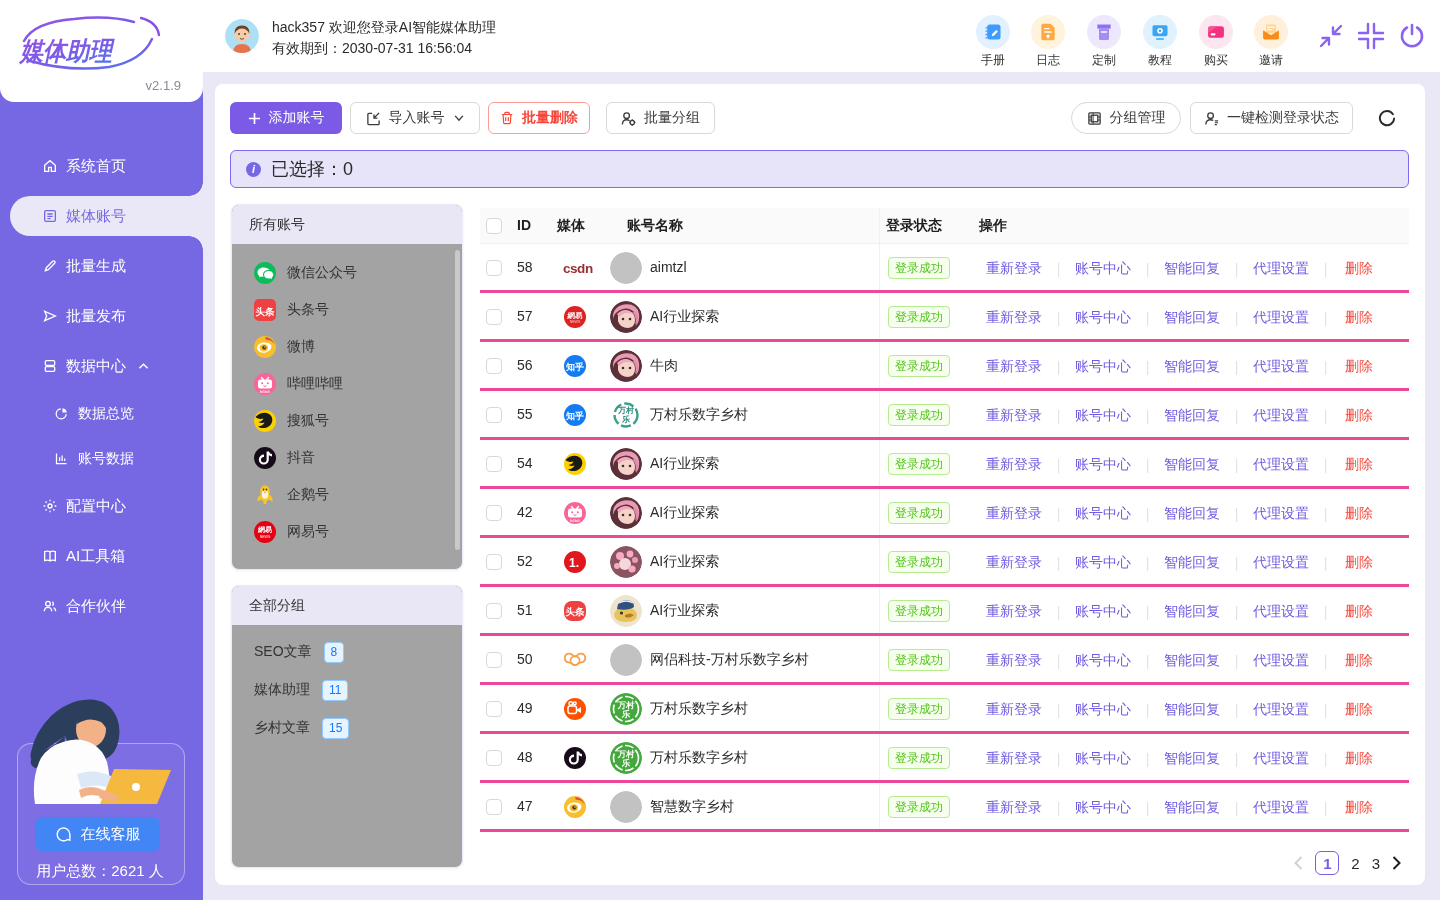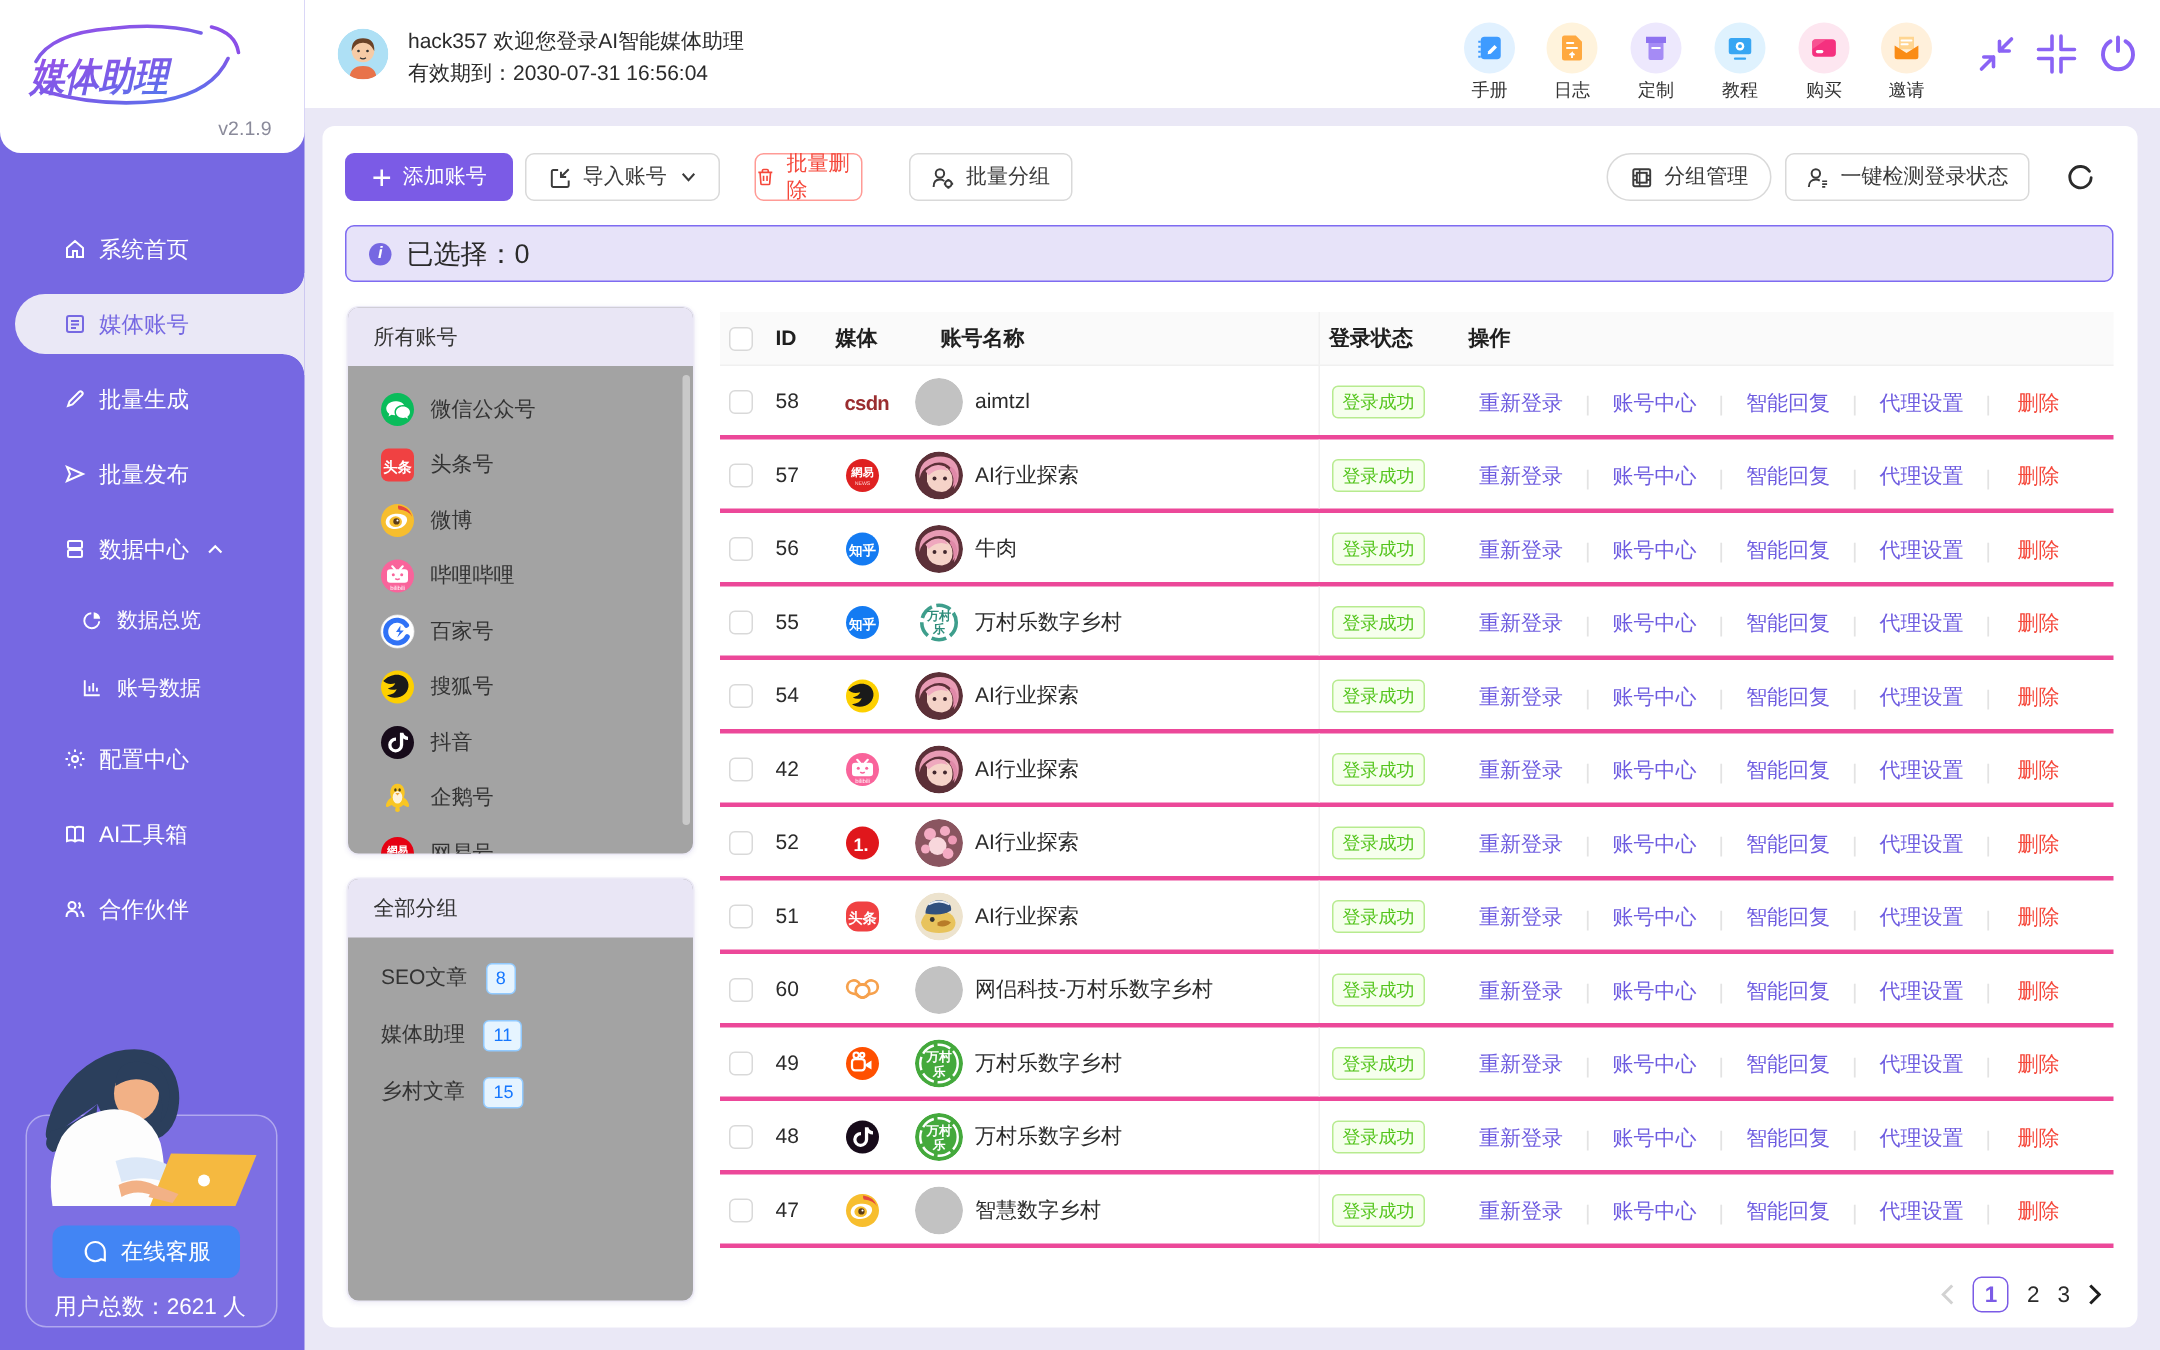--- a/index.html
+++ b/index.html
@@ -275,21 +275,21 @@
     <div class="btn btn-plain" style="left:120px;width:130px;">
       <svg width="15" height="15" viewBox="0 0 16 16" fill="none" stroke="#3b3b3b" stroke-width="1.4">
           <path d="M14 10 V13.5 a1 1 0 0 1 -1 1 H3 a1 1 0 0 1 -1 -1 V3.5 a1 1 0 0 1 1 -1 H6.5"></path>
           <path d="M14 2 L8.5 7.5 M8.5 3.8 V7.5 H12.2"></path>
         </svg>
       导入账号
       <svg width="12" height="12" viewBox="0 0 14 14" fill="none" stroke="#3b3b3b" stroke-width="1.6">
           <path d="M2.5 4.5 L7 9.5 L11.5 4.5"></path>
         </svg>
     </div>
-    <div class="btn btn-danger" style="left:273px;width:72px;">
+    <div class="btn btn-danger" style="left:258px;width:102px;font-weight:bold;">
       <svg width="14" height="14" viewBox="0 0 16 16" fill="none" stroke="#F5483B" stroke-width="1.4">
           <path d="M2 4 H14 M5.5 4 V2.5 a1 1 0 0 1 1 -1 h3 a1 1 0 0 1 1 1 V4 M3.5 4 L4.2 13.5 a1 1 0 0 0 1 1 h5.6 a1 1 0 0 0 1 -1 L12.5 4 M6.5 7 v4.5 M9.5 7 v4.5"></path>
         </svg>批量删除
     </div>
     <div class="btn btn-plain" style="left:376px;width:109px;">
       <svg width="15" height="15" viewBox="0 0 16 16" fill="none" stroke="#3b3b3b" stroke-width="1.4">
           <circle cx="6" cy="5" r="3"></circle>
           <path d="M1.5 14.5 C1.5 11 3.5 9.3 6 9.3 C7.2 9.3 8.3 9.7 9.1 10.4"></path>
           <circle cx="12" cy="12.2" r="2.3"></circle>
           <path d="M12 8.8 v1.2 M12 14.6 v1.2 M8.8 12.2 h1.2 M14.2 12.2 h1.2"></path>
@@ -340,25 +340,20 @@
       <div class="pitem"><svg class="pic" viewBox="0 0 24 24">
             <circle cx="12" cy="12" r="11" fill="#F9649B"></circle>
             <path d="M8.5 5.5 L10.3 7.5 M15.5 5.5 L13.7 7.5" stroke="#fff" stroke-width="1.4" stroke-linecap="round"></path>
             <rect x="5" y="7.5" width="14" height="9" rx="2.2" fill="#fff"></rect>
             <circle cx="9.2" cy="11.2" r="1" fill="#F9649B"></circle>
             <circle cx="14.8" cy="11.2" r="1" fill="#F9649B"></circle>
             <path d="M10.5 13.8 Q12 15 13.5 13.8" stroke="#F9649B" stroke-width="1" fill="none"></path>
             <text x="12" y="21" font-size="4" fill="#fff" text-anchor="middle" font-family="Liberation Sans">bilibili</text>
           </svg>哔哩哔哩</div>
       <div class="pitem"><svg class="pic" viewBox="0 0 24 24">
-            <circle cx="12" cy="12" r="11" fill="#fff" stroke="#EEE" stroke-width="0.5"></circle>
-            <path d="M18 7.8 A 7.6 7.6 0 1 0 18.5 15.5" fill="none" stroke="#3072F6" stroke-width="3.4" stroke-linecap="round"></path>
-            <path d="M14 8 L11 12.3 H13.4 L11.8 16 L16.2 11.3 H13.8 Z" fill="#3072F6"></path>
-          </svg>百家号</div>
-      <div class="pitem"><svg class="pic" viewBox="0 0 24 24">
             <circle cx="12" cy="12" r="11" fill="#FDD000"></circle>
             <path d="M2.5 8 C6 4 12 2.5 16 5 C20 7.5 20.5 13 17 16.5 C14 19.5 8 20 5 17.5 Q10 17 11.5 13.5 Q8 14.5 5.5 13 Q9.5 12 10.5 9.5 Q7 10.5 4.5 9.3 Q3.3 8.7 2.5 8 Z" fill="#1A1A1A"></path>
           </svg>搜狐号</div>
       <div class="pitem"><svg class="pic" viewBox="0 0 24 24">
             <circle cx="12" cy="12" r="11" fill="#170B1A"></circle>
             <path d="M13.6 5.5 V13.7 A 2.8 2.8 0 1 1 11 10.9 V8.6 A 5 5 0 1 0 15.8 13.7 V9.3 Q17.3 10.4 19 10.4 V8.1 Q16.7 8 15.9 5.5 Z" fill="#fff"></path>
           </svg>抖音</div>
       <div class="pitem"><svg class="pic" viewBox="0 0 24 24">
             <path d="M12 2.5 C8.8 2.5 7.2 5.5 7.2 8.5 Q7.2 10.2 7.8 11.6 Q5 13.5 4.3 16.5 Q4 18.6 5.8 17.8 L8.2 16.6 Q9.2 17.8 10.8 18.4 L10.4 20 Q10.4 21.3 12 21.3 Q13.6 21.3 13.6 20 L13.2 18.4 Q14.8 17.8 15.8 16.6 L18.2 17.8 Q20 18.6 19.7 16.5 Q19 13.5 16.2 11.6 Q16.8 10.2 16.8 8.5 C16.8 5.5 15.2 2.5 12 2.5 Z" fill="#F9C623"></path>
             <ellipse cx="12" cy="11.5" rx="3.2" ry="4.2" fill="#FDF3DC"></ellipse>
@@ -678,21 +673,21 @@
           <span class="sep">|</span>
           <a>智能回复</a>
           <span class="sep">|</span>
           <a>代理设置</a>
           <span class="sep">|</span>
           <a class="del">删除</a>
         </div>
     </div>
     <div class="trow">
       <div class="cb" style="top:16px;"></div>
-      <div class="rid">60</div>
+      <div class="rid">50</div>
       <svg class="medic" viewBox="0 0 24 24">
           <use href="#i-wxch"></use>
         </svg>
       <svg class="avat" viewBox="0 0 32 32">
           <use href="#a-grey"></use>
         </svg>
       <div class="aname">网侣科技-万村乐数字乡村</div>
       <div class="vline"></div>
       <div class="tag-ok" style="top:13px;">登录成功</div>
       <div class="acts">

